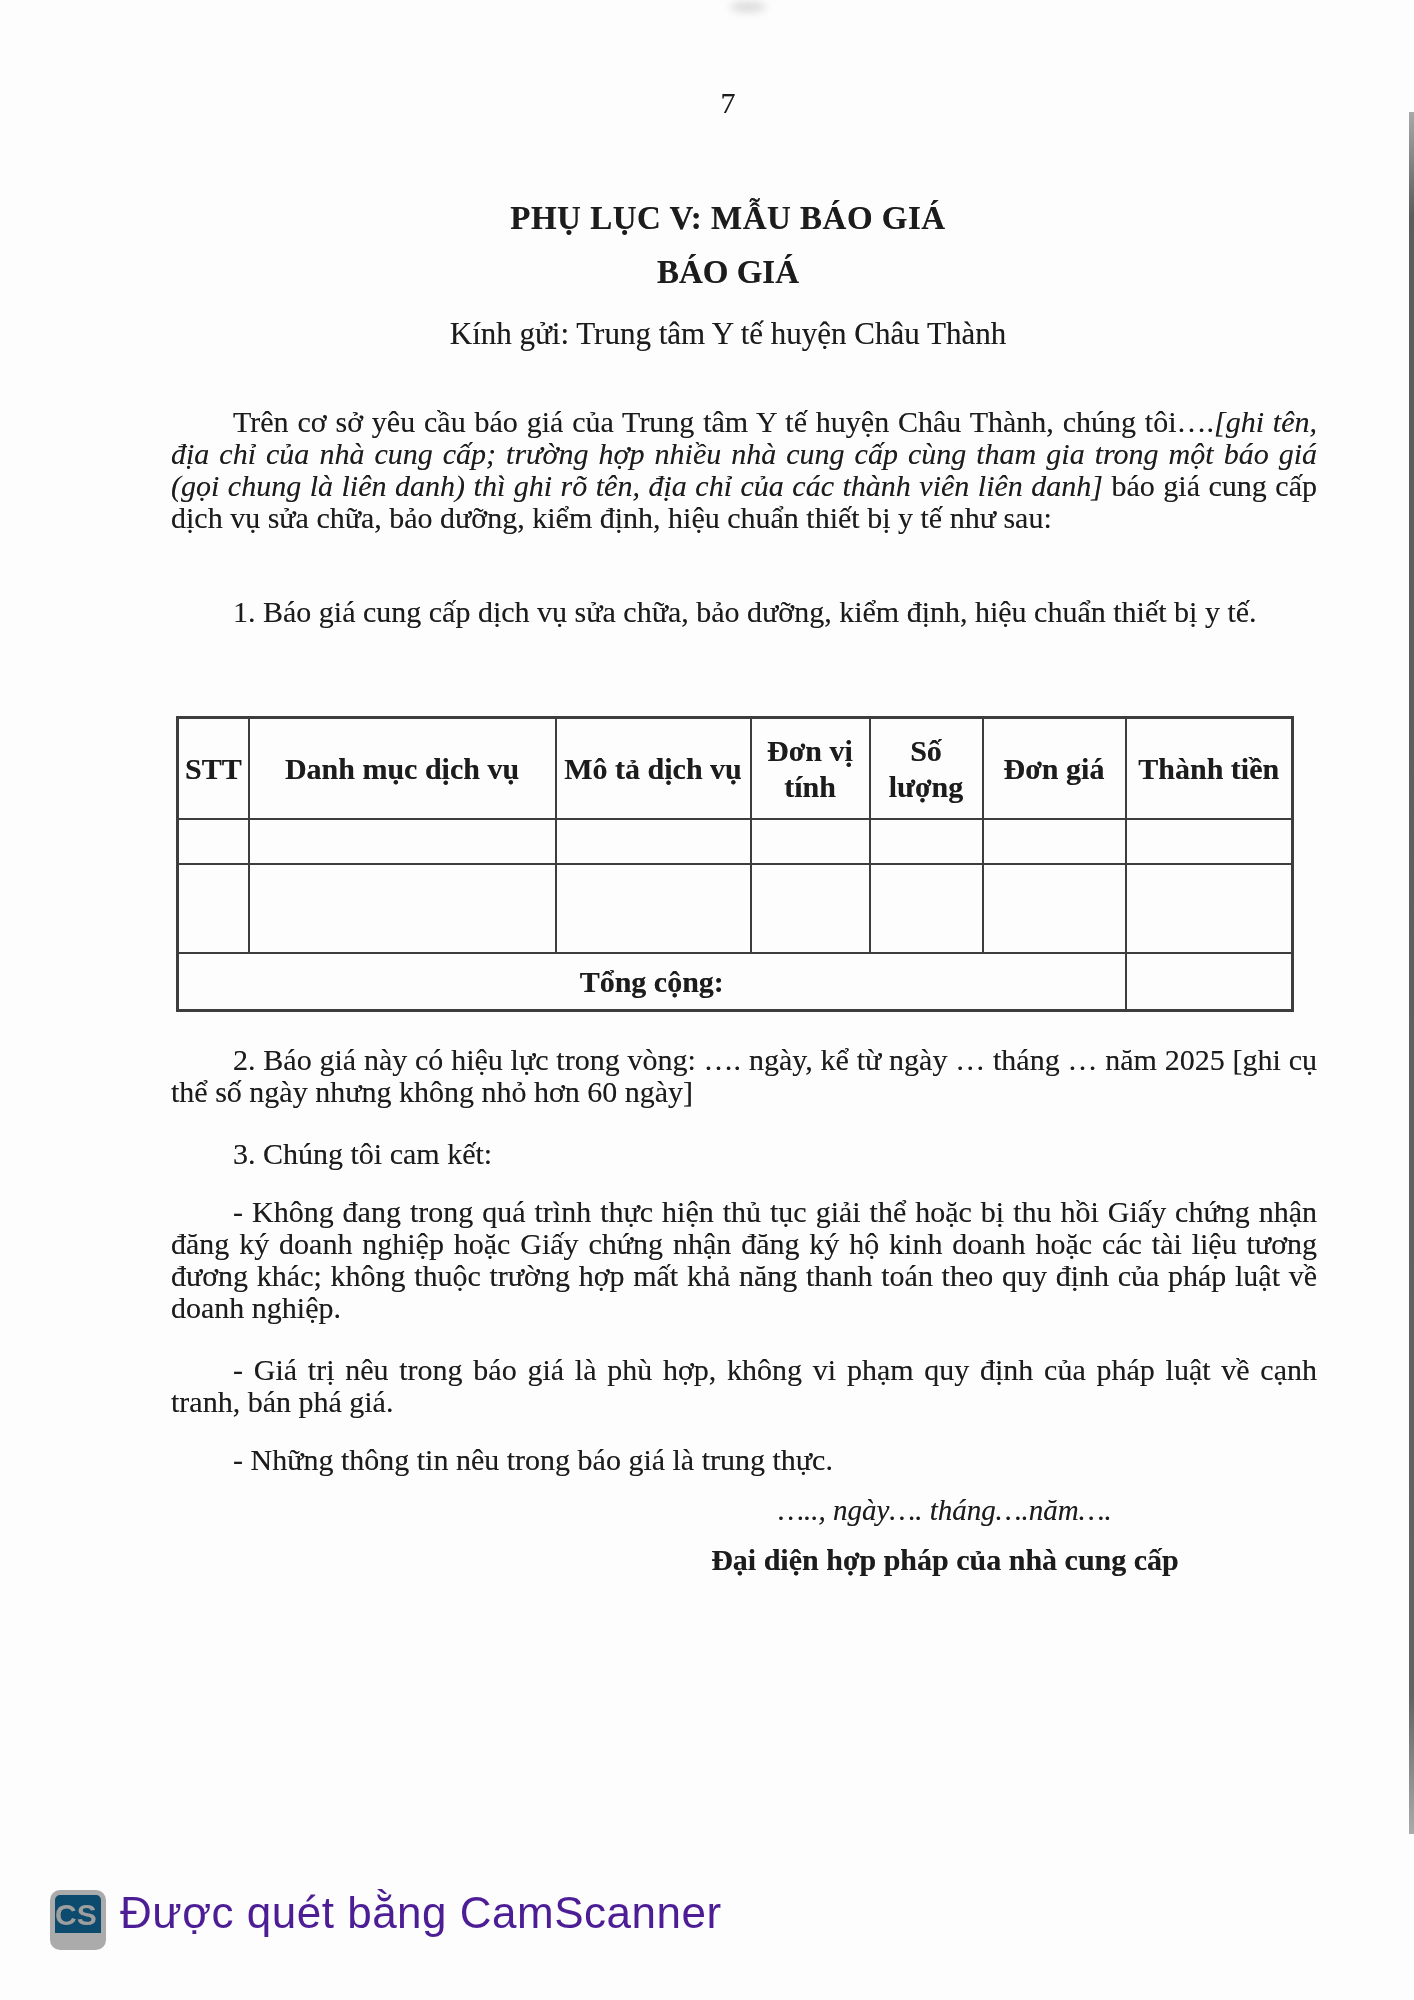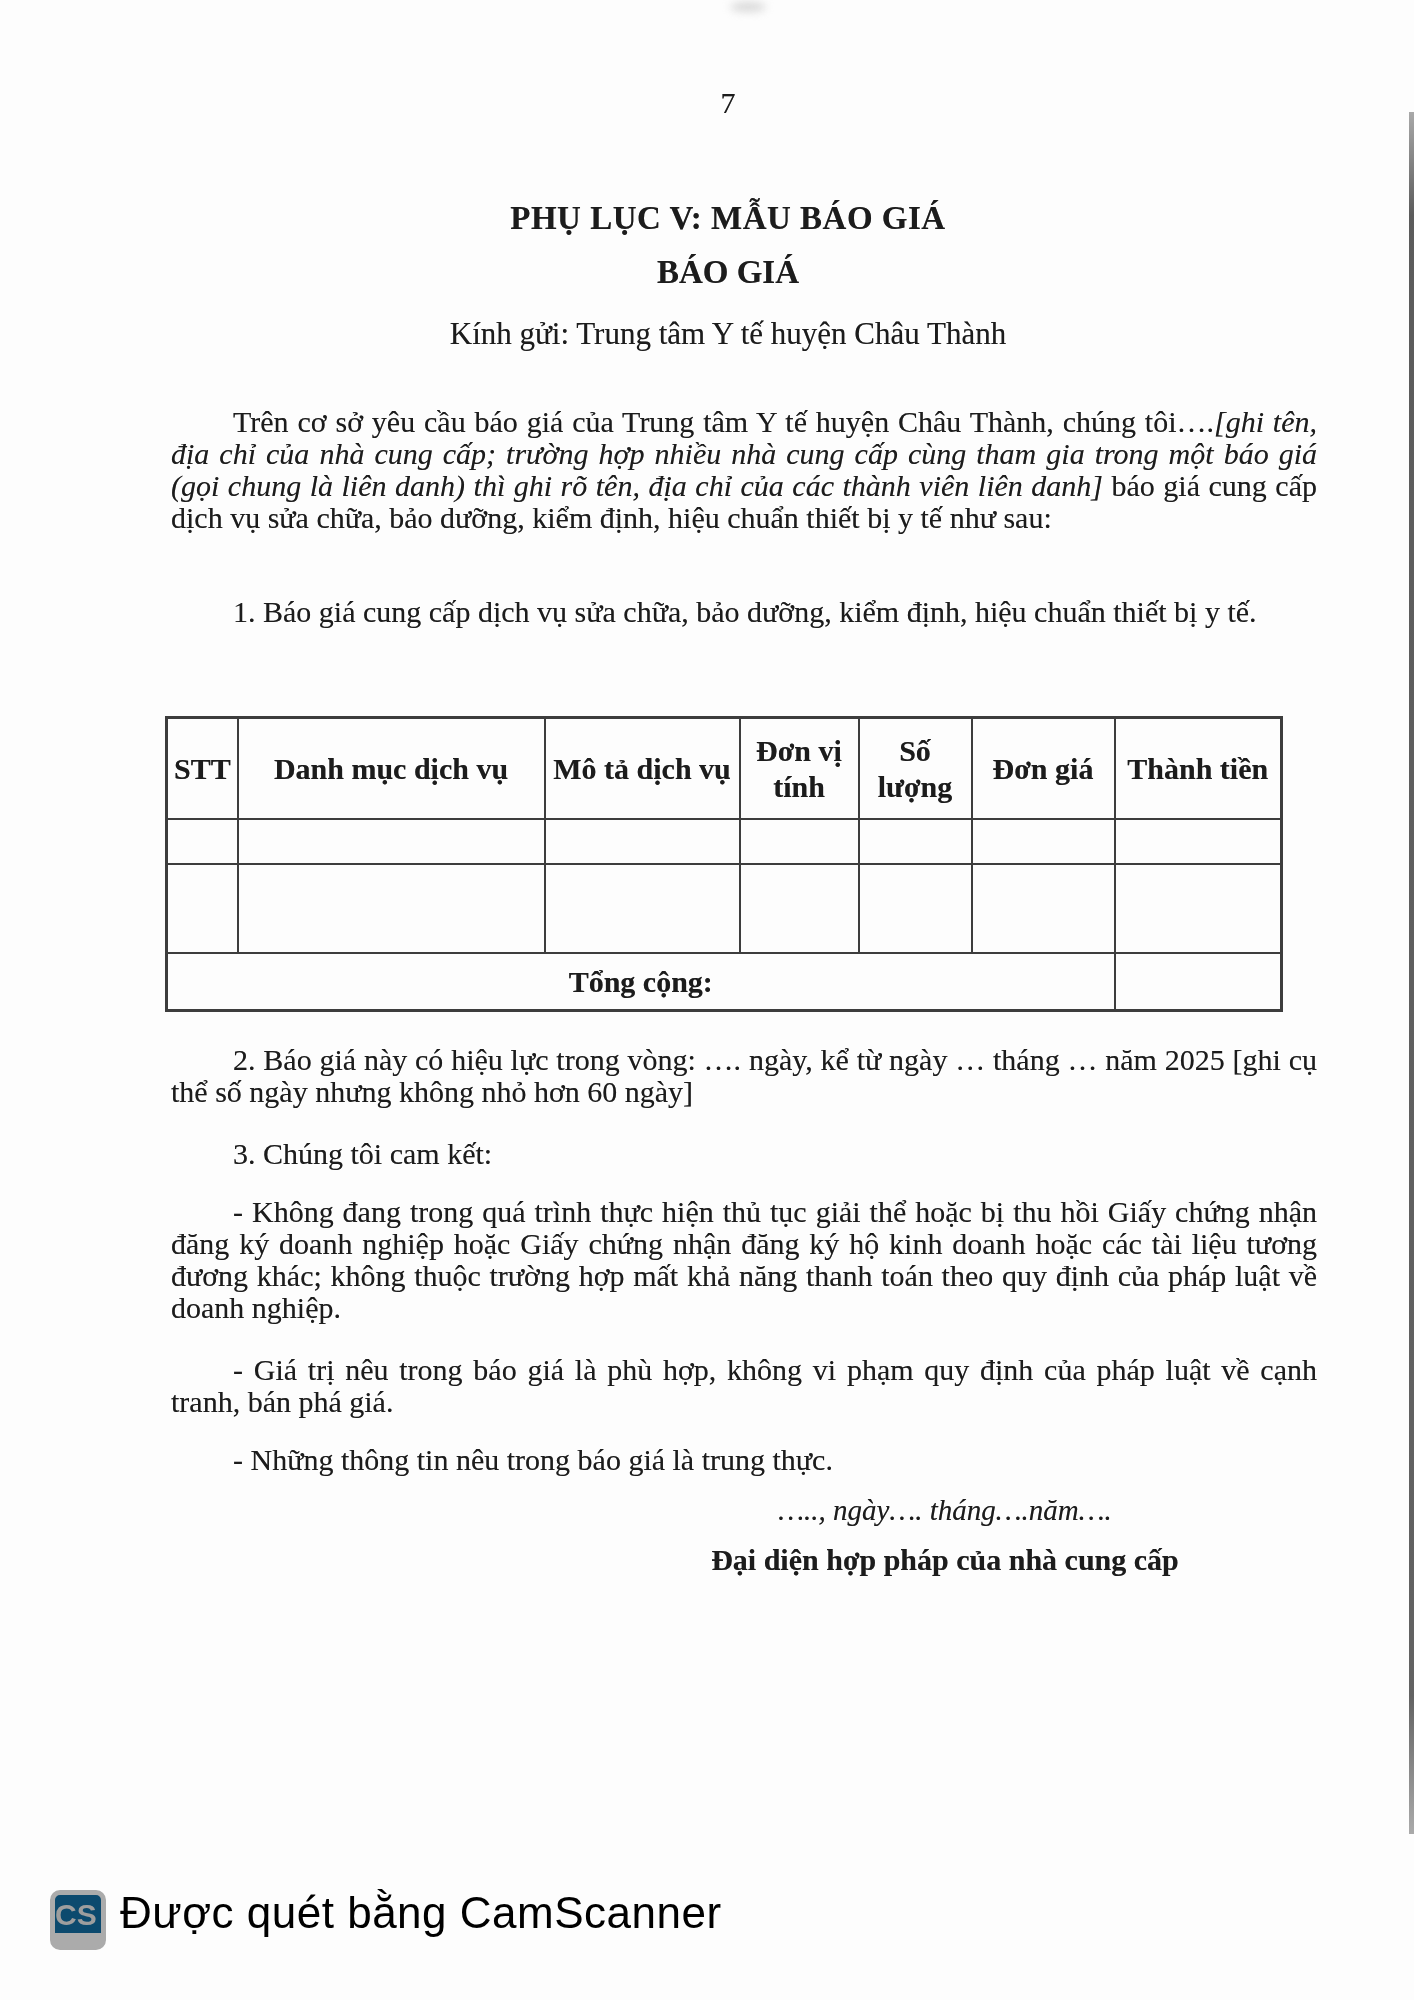--- a/index.html
+++ b/index.html
@@ -21,21 +21,21 @@
   .doc-title{position:absolute;top:158px;width:100%;font-size:33px;font-weight:bold;letter-spacing:.5px;margin-top:42px;}
   .doc-subtitle{position:absolute;top:254px;width:100%;font-size:33px;font-weight:bold;}
   .salutation{position:absolute;top:316px;width:100%;font-size:31px;}
   p.body-par{
     margin:16px;font-size:30px;line-height:32px;text-align:justify;text-indent:62px;
   }
   .intro{position:absolute;top:390px;width:100%;}
   .intro .ital{font-style:italic;}
   .item1{position:absolute;top:580px;width:100%;}
   .quote-table{
-    position:absolute;top:716px;left:10px;width:1115px;
+    position:absolute;top:716px;left:21px;width:1115px;
     border-collapse:collapse;table-layout:fixed;border-radius:24px;
   }
   .quote-table th,.quote-table td{
     border:2px solid #3d3d3d;padding:2px 6px;
     font-size:30px;vertical-align:middle;
   }
   .quote-table{border:3px solid #3d3d3d;}
   .quote-table th{font-weight:bold;text-align:center;line-height:1.18;height:95px;}
   .row-empty-1 td{height:39px;}
   .row-empty-2 td{height:83px;}
@@ -58,21 +58,21 @@
     font-weight:bold;font-size:30px;text-align:left;line-height:40px;
     background:#0c4a6e;
   }
   .cs-icon .bar{
     position:absolute;left:-1px;bottom:-1px;width:48px;height:13px;
     background:#ababab;border-radius:0 0 6px 6px;
   }
   .wm-text{
     position:absolute;left:78px;top:2px;white-space:nowrap;
     font-family:"Liberation Sans", sans-serif;
-    font-size:44px;color:#000000;letter-spacing:.5px;
+    font-size:44px;color:#4c1d95;letter-spacing:.5px;
   }
   
   .edge-line{
     position:absolute;right:0;top:112px;width:5px;height:1722px;
     background:linear-gradient(to bottom,#9a9a9a,#3f3f3f 6%,#474747 92%,#9c9c9c);
     opacity:.85;
   }
   .smudge{
     position:absolute;left:730px;top:2px;width:36px;height:10px;
     background:#c9c9c9;border-radius:50%;filter:blur(4px);opacity:.7;

